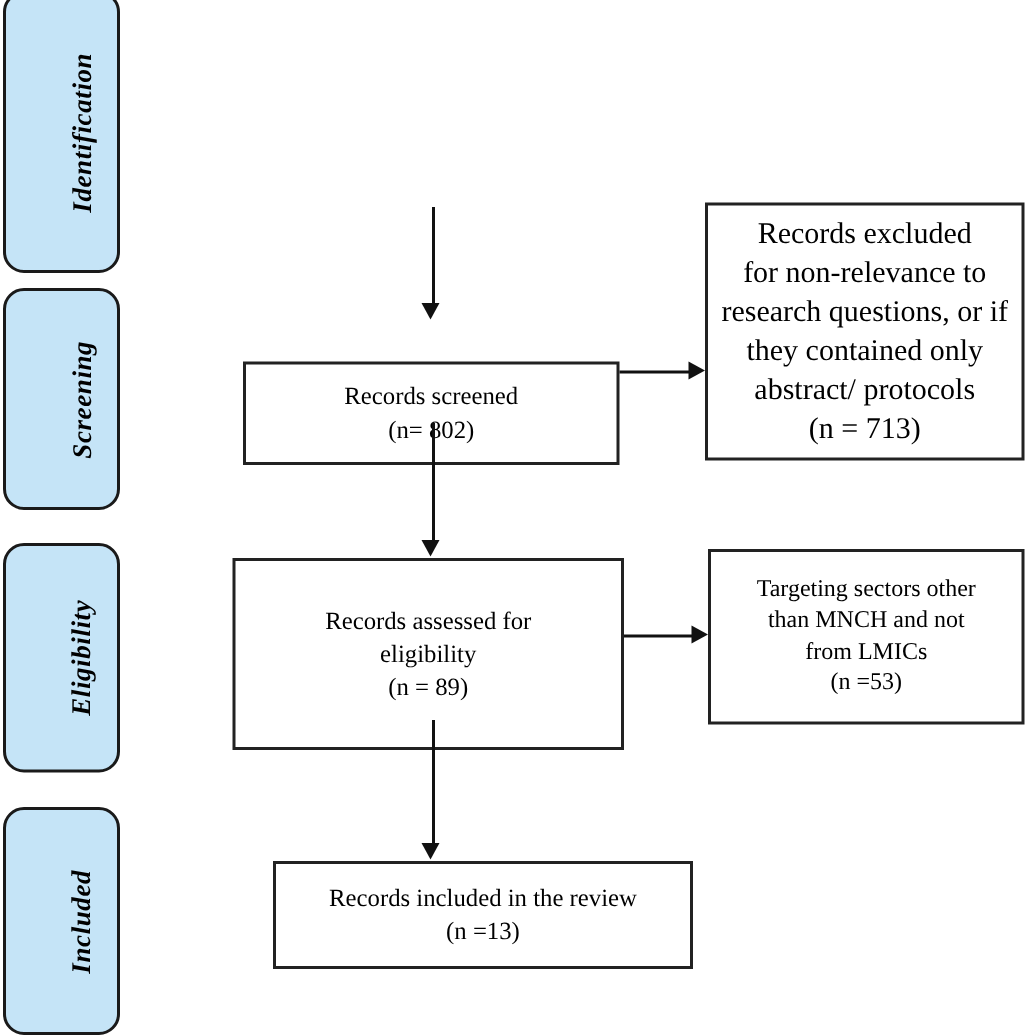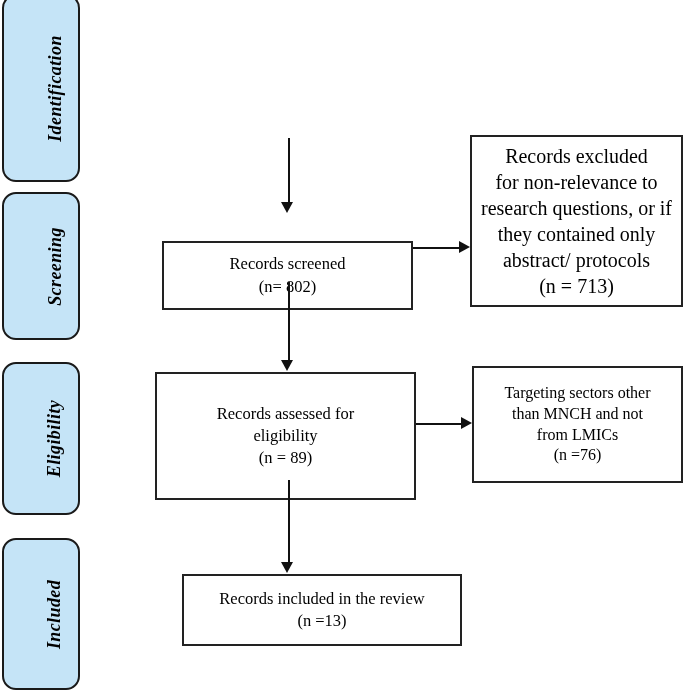--- a/index.html
+++ b/index.html
@@ -177,21 +177,21 @@
   <div class="box" id="box-assessed">
     <span class="box-text">Records assessed for
 eligibility
 (n = 89)</span>
   </div>
 
   <div class="box" id="box-excluded2">
     <span class="box-text">Targeting sectors other
 than MNCH and not
 from LMICs
-(n =76)</span>
+(n =53)</span>
   </div>
 
   <div class="box" id="box-included">
     <span class="box-text">Records included in the review
 (n =13)</span>
   </div>
 
   <div class="conn-v" id="conn-v1"></div>
   <div class="arrow-down" id="arrow-v1"></div>
 

